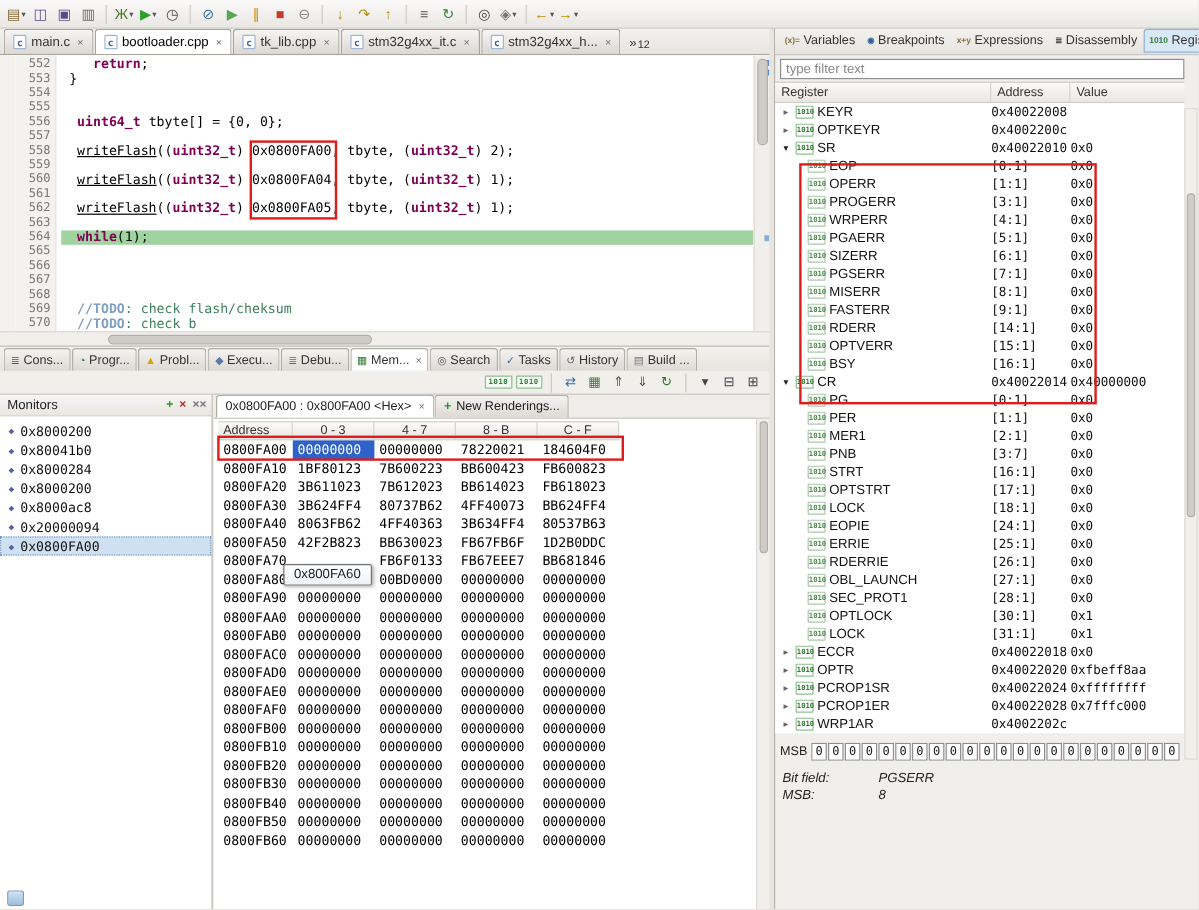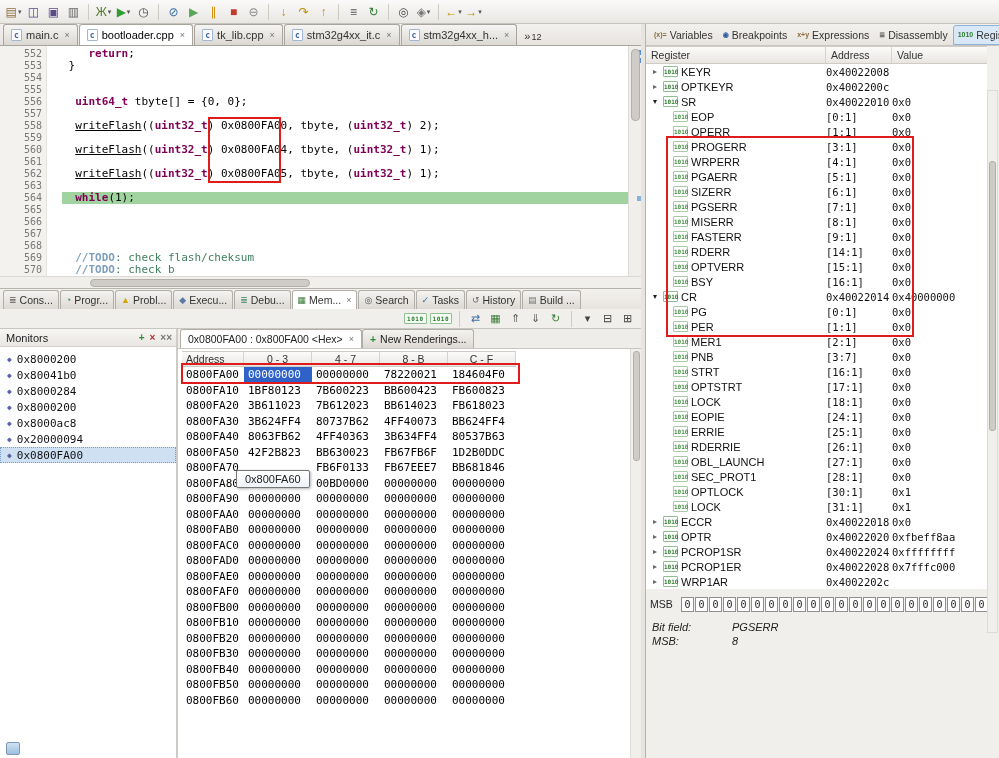--- a/index.html
+++ b/index.html
@@ -20,21 +20,21 @@
   .etab.active{background:#fff;color:#000;position:relative;z-index:2;}
   .file-icon{display:inline-flex;align-items:center;justify-content:center;width:11px;height:12px;border:1px solid #9fb6d4;background:#fdfdff;color:#3b63a8;font:bold 8px "DejaVu Sans Mono",monospace;border-radius:1px;}
   .tclose{font-size:9px;color:#777;margin-left:2px;}
   .etab-overflow{margin:0 0 3px 6px;color:#333;display:inline-flex;align-items:flex-end;gap:1px;font-size:11px;}
   .ovf-count{font-size:9px;}
   .editor-body{flex:1;display:flex;background:#fff;overflow:hidden;position:relative;}
   .ruler{width:13px;background:#f4f2ef;}
   .gutter{width:34px;background:#f4f2ef;color:#787878;font:10px "DejaVu Sans Mono",monospace;text-align:right;padding:2px 4px 0 0;border-right:1px solid #e7e4e0;}
   .lnum{height:12px;line-height:12px;}
   .code{flex:1;padding:2px 0 0 4px;font:11px "DejaVu Sans Mono",monospace;line-height:12px;white-space:pre;color:#000;overflow:hidden;}
-  .code-line{height:12px;white-space:pre;margin-left:11px;}
+  .code-line{height:12px;white-space:pre;}
   .code-line.current{background:#a0d3a0;}
   .seg-kw{color:#7f0055;font-weight:bold;}
   .seg-plain,.seg-hex{color:#000;}
   .seg-fn{color:#000;text-decoration:underline;}
   .seg-comment{color:#3f7f5f;}
   .seg-task{color:#7f9fbf;font-weight:bold;}
   .vscroll{width:14px;background:#f1efec;border-left:1px solid #ddd9d4;position:relative;}
   .vthumb{position:absolute;left:2px;top:3px;width:9px;height:72px;background:#cfccc7;border:1px solid #b3afa9;border-radius:4px;}
   .ov-mark{position:absolute;right:1px;width:4px;height:5px;}
   .m1{top:4px;background:#5b8fd4;} .m2{top:12px;background:#5b8fd4;} .m3{top:150px;background:#88b0dd;}
@@ -73,21 +73,21 @@
   .mem-row{display:flex;height:15.5px;align-items:center;}
   .mem-cell{font:11px "DejaVu Sans Mono",monospace;color:#000;padding-left:4px;width:68px;height:15.5px;line-height:15.5px;}
   .mem-cell.addr{width:62px;}
   .mem-cell.sel{background:#2f62c9;color:#fff;}
   .mem-cell.focus{outline:1px solid #8a8a8a;outline-offset:-1px;background:#f4f4f4;}
   .memscroll{position:absolute;right:0;top:20px;bottom:0;width:12px;background:#f1efec;border-left:1px solid #ddd9d4;}
   .memthumb{position:absolute;left:2px;top:2px;width:7px;height:110px;background:#cfccc7;border:1px solid #b3afa9;border-radius:3px;}
 
   
   .right-panel{position:absolute;left:645px;top:24px;width:354px;height:734px;background:#f1efec;border-left:1px solid #b6b2ac;display:flex;flex-direction:column;}
-  .rtabs{height:22px;display:flex;align-items:center;padding-left:3px;background:linear-gradient(#f3f1ee,#e7e4e0);border-bottom:1px solid #c9c5c0;}
+  .rtabs{height:22px;display:flex;align-items:flex-start;padding-left:3px;background:linear-gradient(#f3f1ee,#e7e4e0);border-bottom:1px solid #c9c5c0;}
   .rtab{display:inline-flex;align-items:center;gap:3px;height:20px;padding:0 4px;font-size:10.5px;color:#333;border-radius:3px 3px 0 0;border:1px solid transparent;white-space:nowrap;}
   .rtab.active{background:#d9e8f7;border-color:#8fb2d6;}
   .rtab-icon{font-size:7px;font-weight:bold;}
   .rsubrow{height:22px;padding:3px 0 0 4px;border-bottom:1px solid #b6b2ac;background:#efede9;}
   .rsubtab{display:inline-block;background:#fff;border:1px solid #b6b2ac;border-bottom:1px solid #fff;padding:2px 10px 3px;font-size:11px;border-radius:2px 2px 0 0;position:relative;top:1px;}
   .rfilter{height:22px;padding:3px 12px 0 4px;}
   .rfilter input{width:100%;height:17px;border:1px solid #8f8f8f;font:11px "Liberation Sans",sans-serif;padding:0 4px;color:#222;background:#fff;}
   .rfilter input::placeholder{color:#888;}
   .rheader{height:18px;display:flex;border-top:1px solid #cfccc7;border-bottom:1px solid #cfccc7;background:linear-gradient(#fcfbfa,#e9e6e2);margin-right:12px;}
   .reg-hcell{font-size:10.5px;color:#333;display:flex;align-items:center;padding-left:5px;border-right:1px solid #d6d3ce;}
@@ -98,21 +98,21 @@
   .reg-cell.addr{width:66px;font:10.5px "DejaVu Sans Mono",monospace;color:#111;}
   .reg-cell.val{flex:1;font:10.5px "DejaVu Sans Mono",monospace;color:#111;}
   .twisty{width:10px;text-align:center;font-size:8px;color:#666;flex:none;}
   .twisty.open{color:#222;}
   .twisty.spacer{width:20px;}
   .reg-ico{flex:none;width:15px;height:11px;border:1px solid #8fbf8f;background:#fff;color:#2e7d32;font:bold 6px "DejaVu Sans Mono",monospace;line-height:9px;text-align:center;border-radius:1px;}
   .reg-ico.fld{border-color:#a9c9a9;color:#4a8f4a;}
   .reg-name{font-size:11px;color:#111;white-space:nowrap;}
   .rscroll{position:absolute;right:1px;top:66px;width:11px;height:543px;background:#f1efec;border:1px solid #ddd9d4;}
   .rthumb{position:absolute;left:1px;top:70px;width:7px;height:270px;background:#cfccc7;border:1px solid #b3afa9;border-radius:3px;}
-  .bitrow{height:18px;display:flex;align-items:center;gap:5px;padding-left:4px;margin-top:6px;}
+  .bitrow{height:18px;display:flex;align-items:center;gap:0;padding-left:4px;margin-top:6px;}
   .bitlabel{font-size:10.5px;width:26px;}
   .bits{display:flex;gap:1px;overflow:hidden;flex:1;}
   .bitbox{flex:none;width:13px;height:15px;border:1px solid #8f8f8f;background:#fff;display:flex;align-items:center;justify-content:center;font:10px "DejaVu Sans Mono",monospace;}
   .bitinfo{padding:8px 0 0 6px;}
   .info-line{display:flex;height:14px;font-size:11px;font-style:italic;}
   .info-label{width:80px;}
 
   .sash-v{position:absolute;left:641px;top:24px;width:4px;height:734px;background:#e8e5e1;}
 
   .ann{position:absolute;border:2px solid #e01b1b;z-index:50;pointer-events:none;}
@@ -591,20 +591,23 @@
         </span>
         <span class="rtab">
           <span class="rtab-icon" style="color: rgb(85, 85, 85);">≣</span>
           <span>Disassembly</span>
         </span>
         <span class="rtab active">
           <span class="rtab-icon" style="color: rgb(46, 125, 50);">1010</span>
           <span>Registers</span>
         </span>
       </div>
+    <div class="rfilter">
+      <input placeholder="type filter text" style="">
+    </div>
     <div class="rheader">
         <span class="reg-hcell c0">Register</span>
         <span class="reg-hcell c1">Address</span>
         <span class="reg-hcell c2">Value</span>
       </div>
     <div class="rbody">
         <div class="reg-row lv0">
           <span class="reg-cell name">
             <span class="twisty">▸</span>
             <span class="reg-ico">1010</span>

